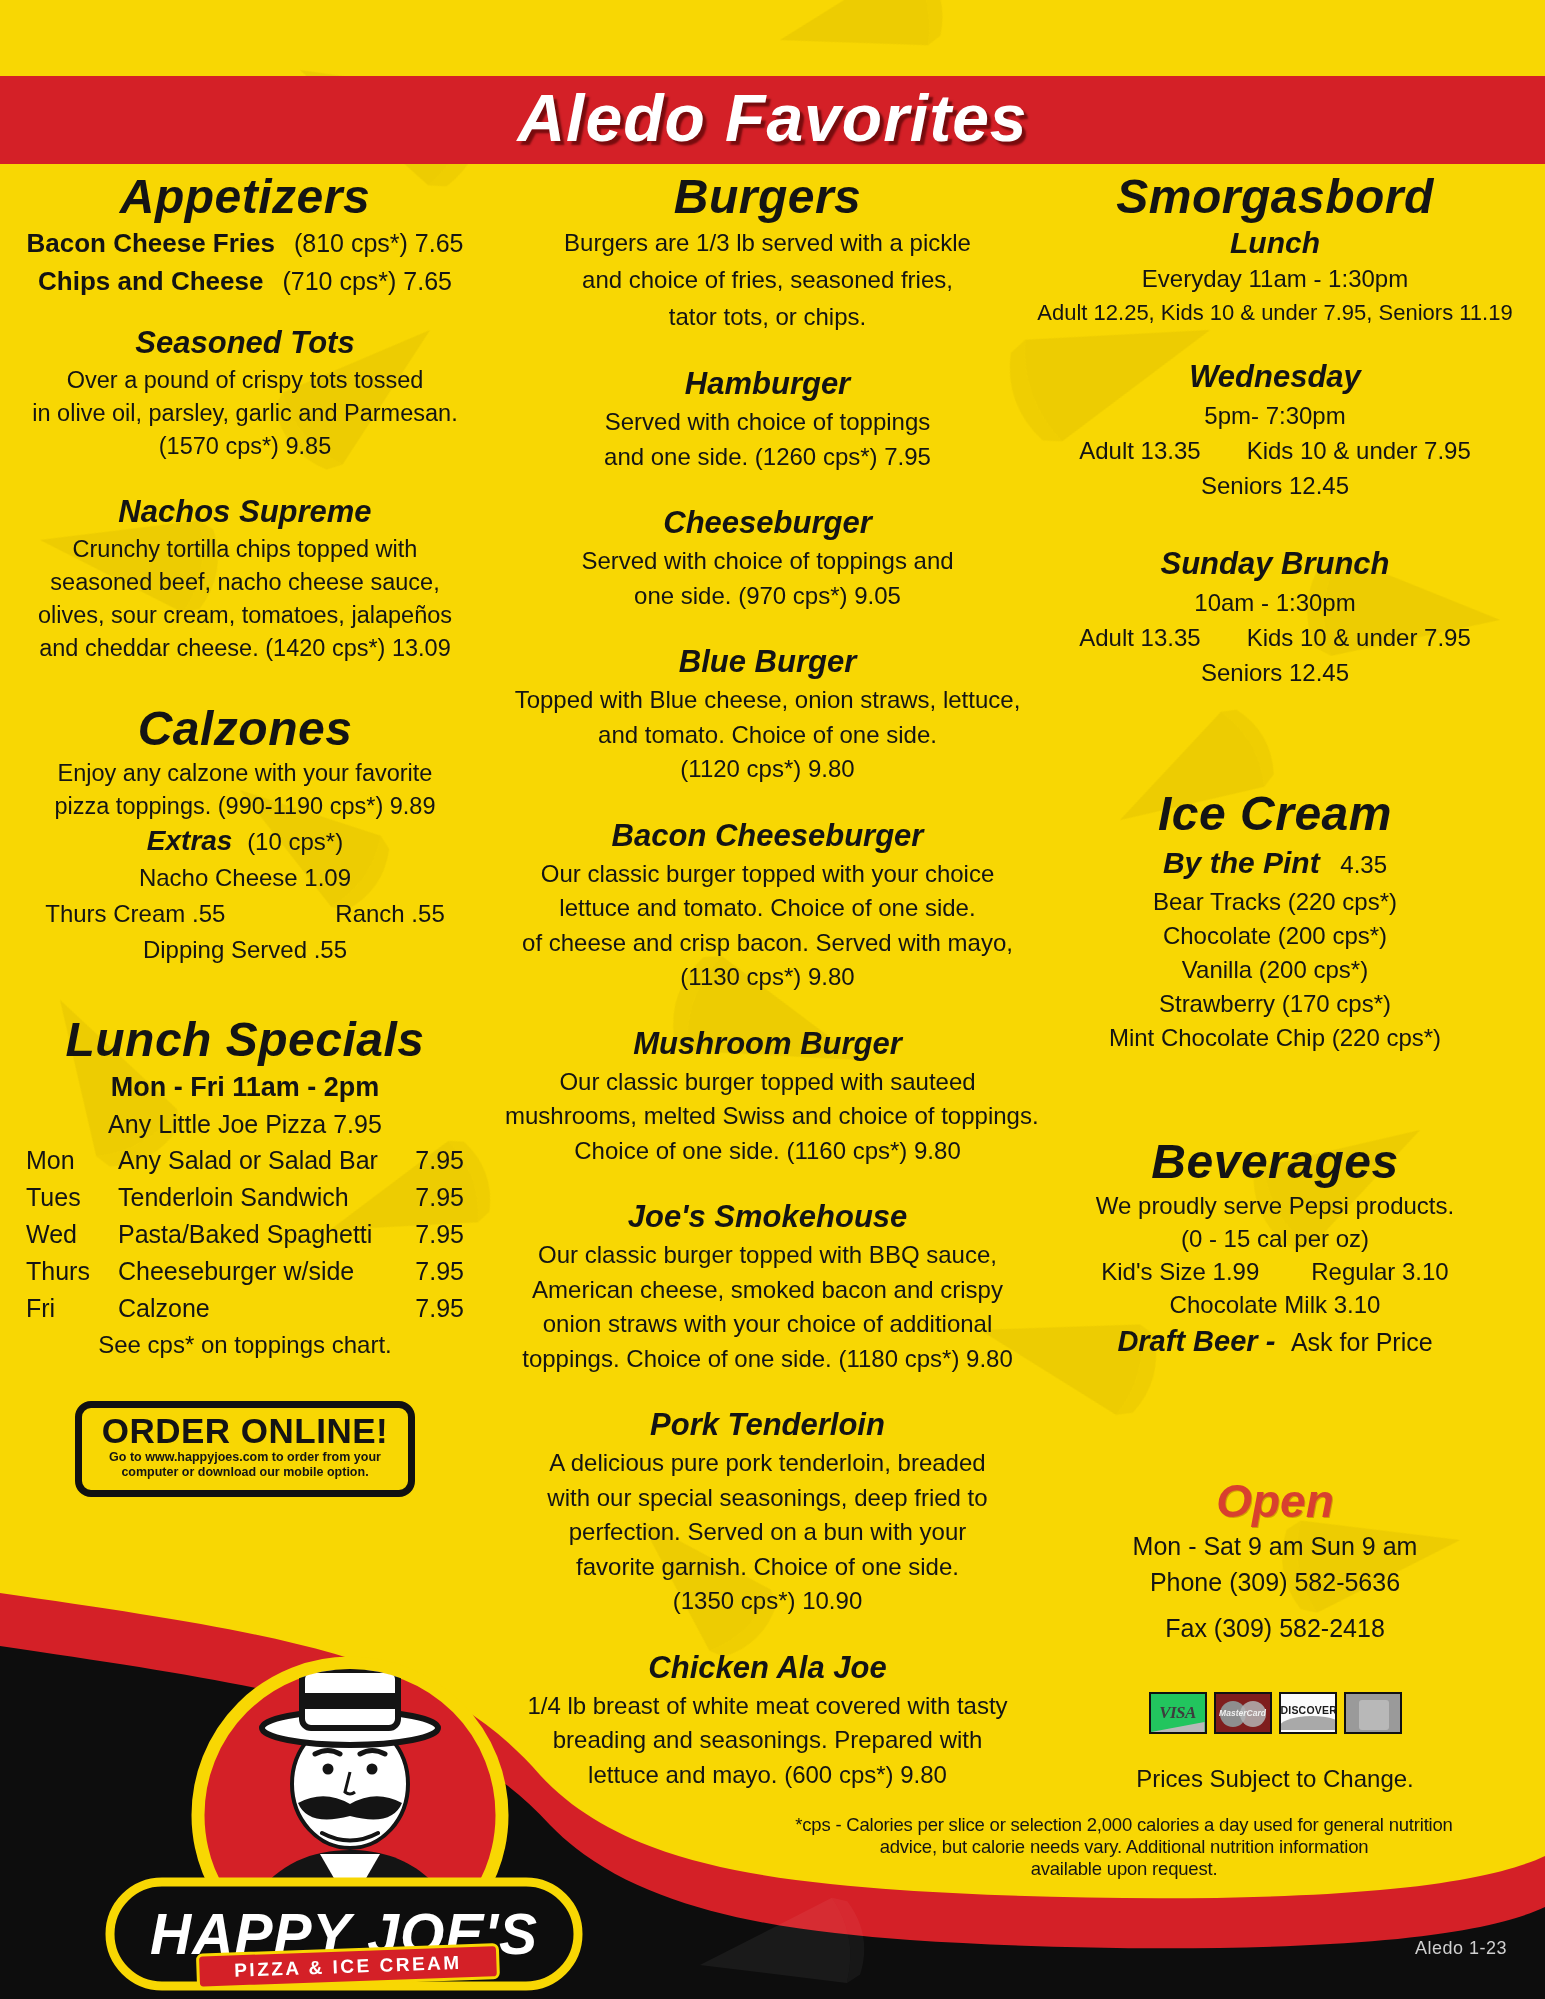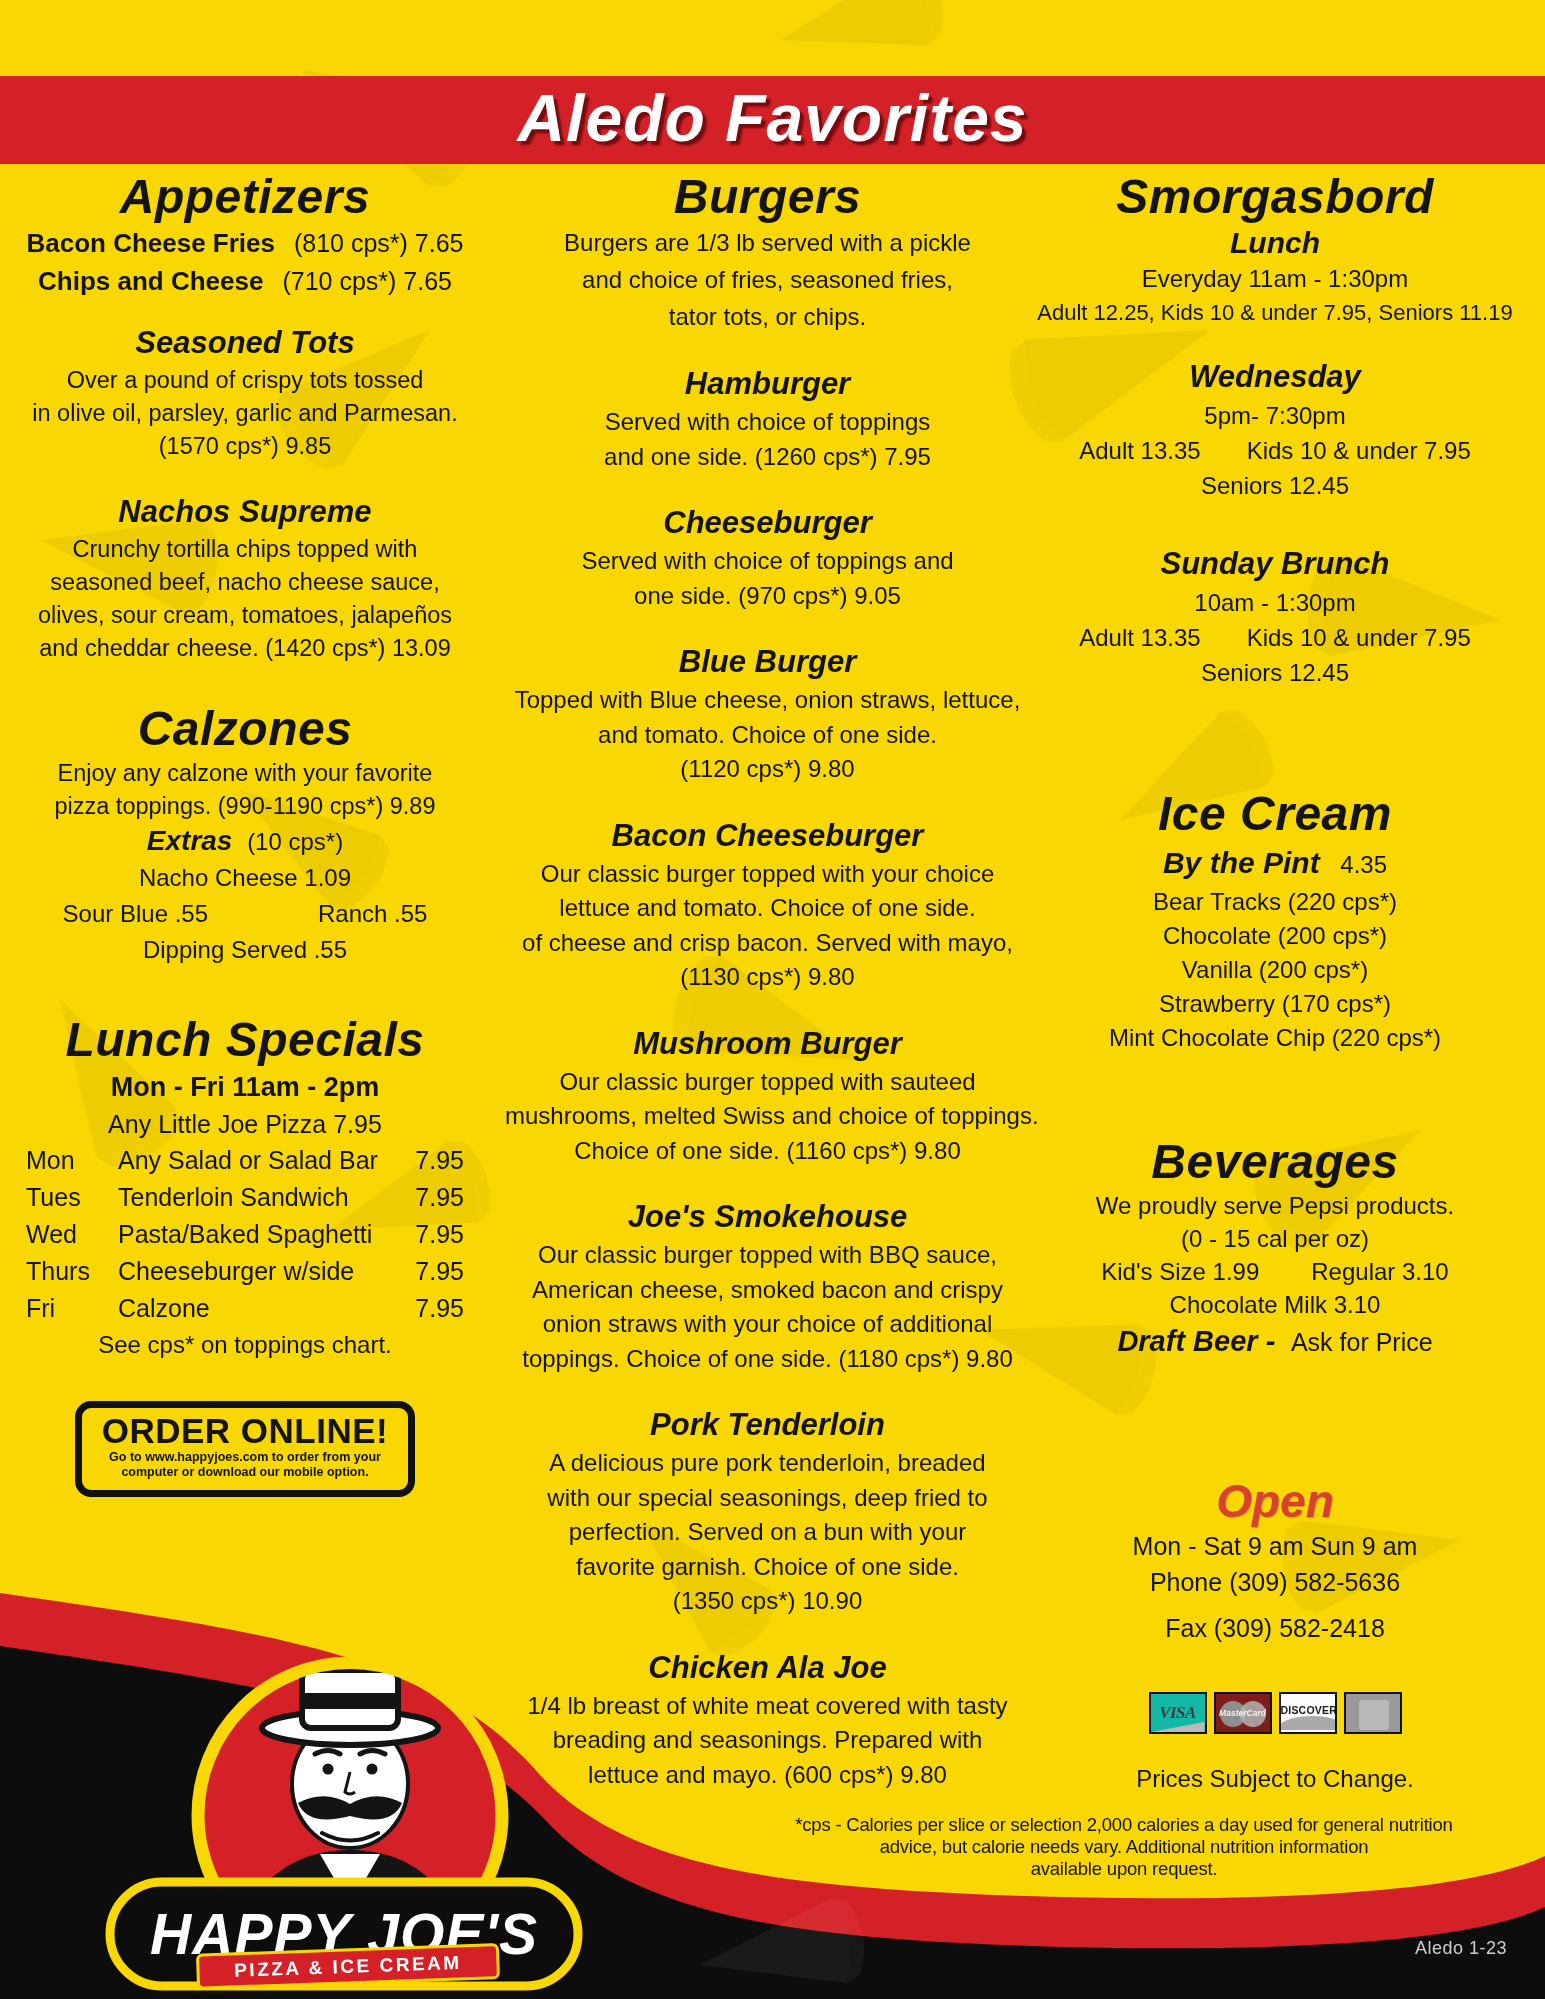--- a/index.html
+++ b/index.html
@@ -47,21 +47,21 @@
   .bev-ln{font-size:24px;line-height:33px;}
   .bev-pair{display:flex;justify-content:center;gap:52px;font-size:24px;line-height:33px;}
   .draft{font-size:25px;line-height:40px;}
   .draft .xb{font:italic 700 29px/40px "Liberation Sans",sans-serif;margin-right:10px;}
   .open-h{font:italic 700 46px/54px "Liberation Sans",sans-serif;color:#D8402F;margin-top:112px;
        text-shadow:1px 1px 0 rgba(120,20,0,.3);}
   .open-ln{font-size:25px;line-height:36px;}
   .fax{margin-top:10px;}
   .cards{display:flex;justify-content:center;gap:7px;margin-top:46px;}
   .card{width:58px;height:42px;border:2px solid #111;box-sizing:border-box;position:relative;overflow:hidden;}
-  .card-visa{background:#14b8a6;}
+  .card-visa{background:#22c55e;}
   .card-visa span{position:absolute;left:0;right:0;top:9px;text-align:center;
        font:italic 700 17px/20px "Liberation Serif",serif;color:#3d3d3d;letter-spacing:-.5px;}
   .card-visa i{position:absolute;left:0;bottom:0;width:100%;height:10px;background:#b9b9b9;
        clip-path:polygon(0 100%,100% 0,100% 100%);}
   .card-mc{background:#7f1d1d;}
   .card-mc .c1,.card-mc .c2{position:absolute;top:7px;width:26px;height:26px;border-radius:50%;}
   .card-mc .c1{left:4px;background:#8e8e8e;}
   .card-mc .c2{left:24px;background:#b3b3b3;opacity:.85;}
   .card-mc span{position:absolute;left:0;right:0;top:14px;text-align:center;
        font:italic 700 8.5px/10px "Liberation Sans",sans-serif;color:#f0f0f0;}
@@ -179,21 +179,21 @@
 
   <div class="h1 sp mt36">Calzones</div>
   <div class="ln">Enjoy any calzone with your favorite</div>
   <div class="ln">pizza toppings.  (990-1190 cps*)  9.89</div>
   <div class="extras-ln">
     <span class="xb">Extras</span>
     <span>(10 cps*)</span>
   </div>
   <div class="extras-ln">Nacho Cheese 1.09</div>
   <div class="pair-row">
-    <span>Sour Blue .55</span>
+    <span>Thurs Cream .55</span>
     <span>Ranch .55</span>
   </div>
   <div class="extras-ln">Dipping Served .55</div>
 
   <div class="h1 sp mt44">Lunch Specials</div>
   <div class="lunch-sub">Mon - Fri 11am - 2pm</div>
   <div class="lunch-intro">Any Little Joe Pizza  7.95</div>
 
   <div class="spec-row">
     <span class="spec-day">Mon</span>

